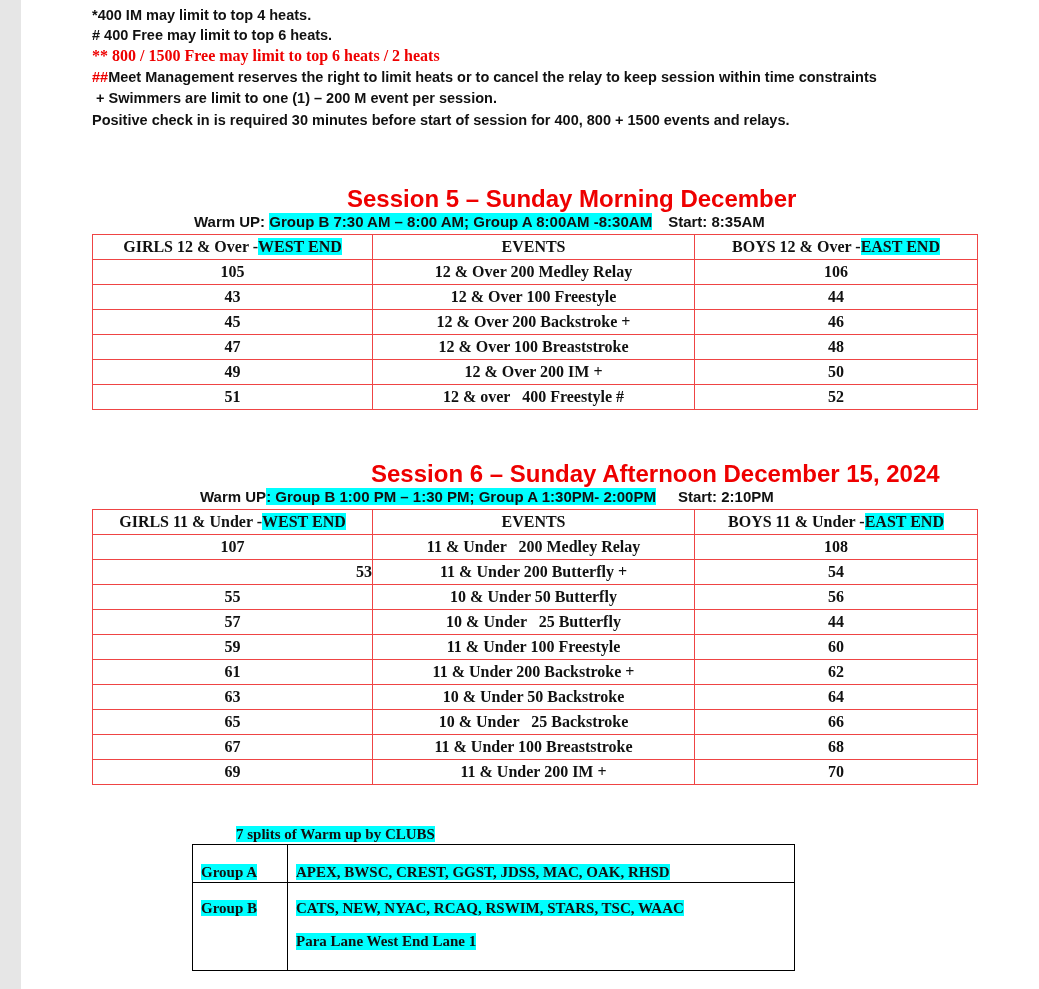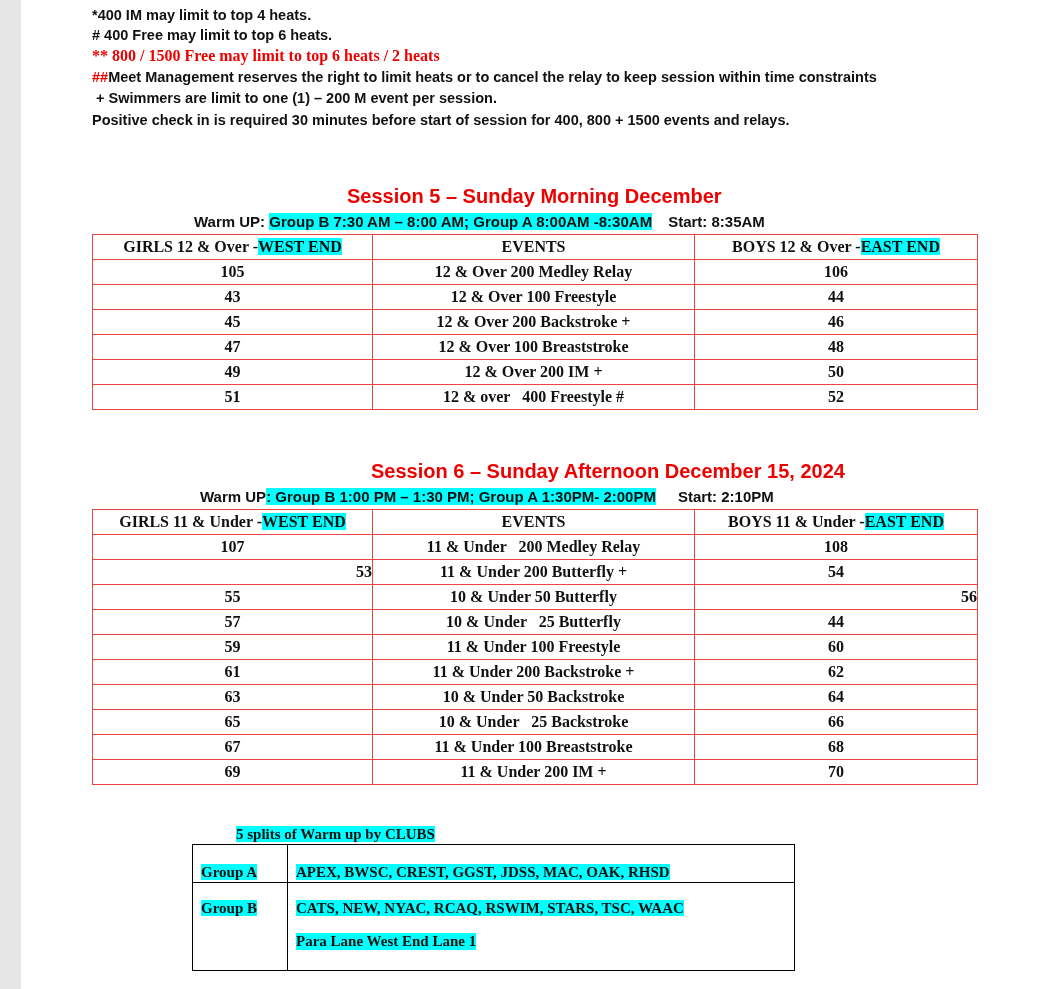--- a/index.html
+++ b/index.html
@@ -8,21 +8,21 @@
     background: #ffffff;
     font-family: "Liberation Sans", "DejaVu Sans", sans-serif;
     color: #111;
   }
   .gutter { position: absolute; left: 0; top: 0; width: 21px; height: 989px; background: #e6e6e6; }
   .note { position: absolute; left: 92px; font-weight: bold; font-size: 14.5px; line-height: 20px; white-space: nowrap; }
   .note.red { color: #ee0000; font-family: "Liberation Serif", "DejaVu Serif", serif; font-size: 16px; }
   .red-text { color: #ee0000; }
   .hl { background: #00ffff; }
   .cut { position: absolute; left: 92px; top: -12px; font-weight: bold; font-size: 14.5px; line-height: 20px; }
-  .session-title { position: absolute; font-weight: bold; font-size: 20px; color: #ee0000; white-space: nowrap; }
+  .session-title { position: absolute; font-weight: bold; font-size: 24px; color: #ee0000; white-space: nowrap; }
   .warmup { position: absolute; font-weight: bold; font-size: 15px; white-space: nowrap; }
   .warmup .start { margin-left: 16px; }
   table.events {
     position: absolute; left: 92px; width: 886px;
     border-collapse: collapse; font-weight: bold; font-size: 16px;
   }
   table.events td, table.events th {
     border: 1px solid #ef4444; height: 24px; padding: 0; text-align: center; font-weight: bold; line-height: 24px; font-family: Liberation Serif, serif;
   }
   table.events .c1 { width: 279px; }
@@ -123,21 +123,21 @@
         <td class="c3" style="white-space: pre;">108</td>
       </tr>
       <tr>
         <td class="c1" style="white-space: pre; text-align: right;">53</td>
         <td class="c2" style="white-space: pre;">11 &amp; Under 200 Butterfly +</td>
         <td class="c3" style="white-space: pre;">54</td>
       </tr>
       <tr>
         <td class="c1" style="white-space: pre;">55</td>
         <td class="c2" style="white-space: pre;">10 &amp; Under 50 Butterfly</td>
-        <td class="c3" style="white-space: pre; text-align: right;">56</td>
+        <td class="c3" style="white-space: pre;">56</td>
       </tr>
       <tr>
         <td class="c1" style="white-space: pre;">57</td>
         <td class="c2" style="white-space: pre;">10 &amp; Under   25 Butterfly</td>
         <td class="c3" style="white-space: pre;">44</td>
       </tr>
       <tr>
         <td class="c1" style="white-space: pre;">59</td>
         <td class="c2" style="white-space: pre;">11 &amp; Under 100 Freestyle</td>
         <td class="c3" style="white-space: pre;">60</td>
@@ -163,21 +163,21 @@
         <td class="c3" style="white-space: pre;">68</td>
       </tr>
       <tr>
         <td class="c1" style="white-space: pre;">69</td>
         <td class="c2" style="white-space: pre;">11 &amp; Under 200 IM +</td>
         <td class="c3" style="white-space: pre;">70</td>
       </tr>
     </tbody>
 </table>
 
-<div class="clubs-caption"><span class="hl">5 splits of Warm up by CLUBS</span></div>
+<div class="clubs-caption"><span class="hl">7 splits of Warm up by CLUBS</span></div>
 <table class="clubs">
   <tbody>
       <tr class="row-a">
     <td class="gcol"><span class="hl">Group A</span></td>
     <td><span class="hl">APEX, BWSC, CREST, GGST, JDSS, MAC, OAK, RHSD</span></td>
   </tr>
   <tr class="row-b">
     <td class="gcol"><span class="hl">Group B</span></td>
     <td>
       <span class="hl">CATS, NEW, NYAC, RCAQ, RSWIM, STARS, TSC, WAAC</span><br>

